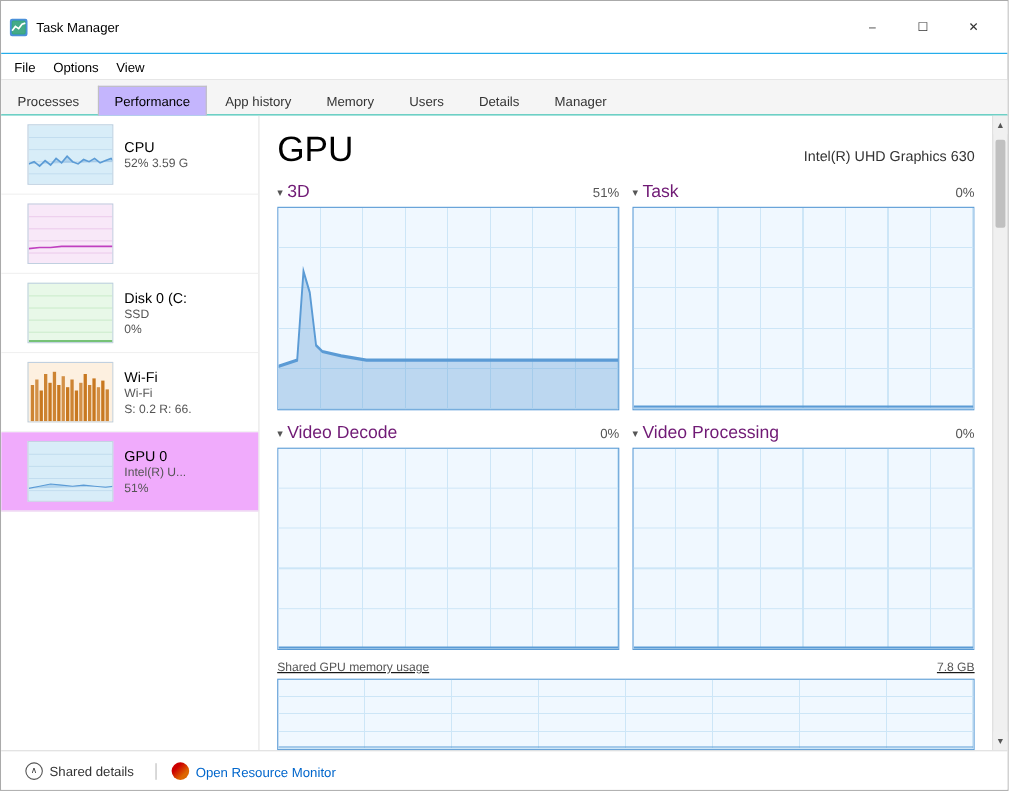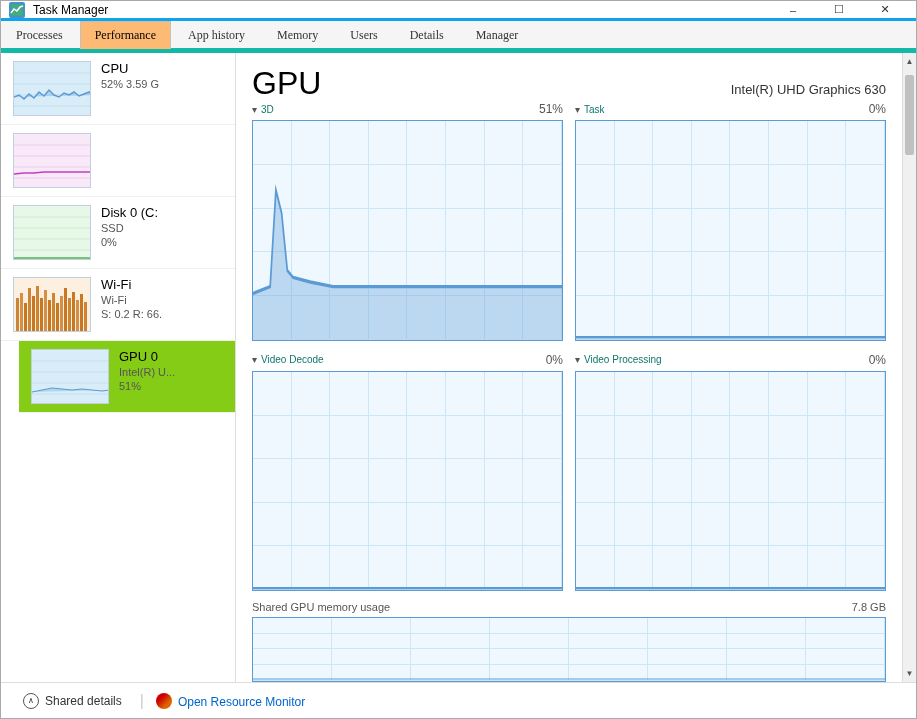--- a/index.html
+++ b/index.html
@@ -11,25 +11,25 @@
       background: #ffffff;
       border: 1px solid #aaa;
       display: flex;
       flex-direction: column;
       overflow: hidden;
     }
 
     
     .title-bar {
       background: #ffffff;
-      height: 20px;
+      height: 48px;
       display: flex;
       align-items: center;
       padding: 0 8px;
-      border-bottom: 3px solid #0ea5e9;
+      border-bottom: 1px solid #0ea5e9;
       user-select: none;
     }
     .title-bar-icon {
       width: 16px;
       height: 16px;
       margin-right: 8px;
       background: #4a90d9;
       border-radius: 2px;
       display: flex; align-items: center; justify-content: center;
       font-size: 9px; color: white; font-weight: bold;
@@ -68,39 +68,38 @@
       font-size: 12px;
       color: #000;
       border-radius: 2px;
     }
 
     
     .tab-bar {
       height: 32px;
       display: flex;
       align-items: flex-end;
-      border-bottom: 5px solid #14b8a6;
+      border-bottom: 1px solid #14b8a6;
       background: #f5f5f5;
       padding: 0 0 0 0;
-      font-family: Liberation Serif, serif;
     }
     .tab {
       padding: 6px 14px;
       cursor: pointer;
       font-size: 12px;
       color: #333;
       border: 1px solid transparent;
       border-bottom: none;
       margin-right: 2px;
       background: transparent;
       position: relative;
       bottom: -1px;
     }
     .tab.active {
-      background: #fdba74;
+      background: #c4b5fd;
       border-color: #c0c0c0;
       border-bottom-color: #ffffff;
       color: #000;
       font-weight: 500;
       text-align: right;
     }
 
     
     .main-content {
       display: flex;
@@ -110,25 +109,26 @@
 
     
     .sidebar {
       width: 235px;
       border-right: 1px solid #ddd;
       overflow-y: auto;
       background: #fff;
     }
     .sidebar-item {
       display: flex;
-      padding: 8px 12px;
+      align-items: center;
+      padding: 8px 24px;
       cursor: pointer;
       border-bottom: 1px solid #f0f0f0;
     }
-    .sidebar-item.selected { background: #84cc16; margin-left: 18px; }
+    .sidebar-item.selected { background: #f0abfc; }
     .sidebar-thumb {
       width: 78px;
       height: 55px;
       border: 1px solid #c0d0e0;
       margin-right: 10px;
       flex-shrink: 0;
       overflow: hidden;
       position: relative;
     }
     .sidebar-info { flex: 1; }
@@ -148,20 +148,21 @@
       display: flex;
       flex-direction: column;
       overflow: hidden;
       padding: 12px 16px 0 16px;
       background: #fff;
     }
 
     .gpu-header {
       display: flex;
       align-items: baseline;
+      margin-bottom: 12px;
       gap: 12px;
     }
     .gpu-title {
       font-size: 32px;
       font-weight: 300;
       color: #000;
       margin-right: auto;
     }
     .gpu-subtitle {
       font-size: 13px;
@@ -185,22 +186,22 @@
       display: flex;
       align-items: center;
       margin-bottom: 4px;
     }
     .chart-chevron {
       font-size: 10px;
       color: #555;
       margin-right: 4px;
     }
     .chart-name {
-      font-size: 10px;
-      color: #0f766e;
+      font-size: 16px;
+      color: #701a75;
       flex: 1;
     }
     .chart-pct {
       font-size: 12px;
       color: #555;
     }
     .chart-area {
       flex: 1;
       border: 1px solid #5b9bd5;
       background: #f0f8ff;
@@ -216,20 +217,21 @@
       top: 0; left: 0; right: 0; bottom: 0;
       background-image:
         repeating-linear-gradient(to bottom, transparent, transparent calc(20% - 1px), #cde6f7 calc(20% - 1px), #cde6f7 20%),
         repeating-linear-gradient(to right, transparent, transparent calc(12.5% - 1px), #cde6f7 calc(12.5% - 1px), #cde6f7 12.5%);
     }
 
     
     .shared-mem-section {
       margin-top: 10px;
       margin-bottom: 0;
+      text-decoration: underline;
     }
     .shared-mem-header {
       display: flex;
       justify-content: space-between;
       font-size: 11px;
       color: #555;
       margin-bottom: 4px;
     }
     .shared-mem-chart {
       height: 65px;
@@ -355,20 +357,25 @@
       </svg>
     </div>
     <span class="title-bar-title">Task Manager</span>
     <div class="title-bar-controls">
       <button class="title-bar-btn">–</button>
       <button class="title-bar-btn">☐</button>
       <button class="title-bar-btn close">✕</button>
     </div>
   </div>
 
+  <div class="menu-bar">
+    <span class="menu-item">File</span>
+    <span class="menu-item">Options</span>
+    <span class="menu-item">View</span>
+  </div>
 
   <div class="tab-bar">
     <div class="tab">Processes</div>
     <div class="tab active">Performance</div>
     <div class="tab">App history</div>
     <div class="tab">Memory</div>
     <div class="tab">Users</div>
     <div class="tab">Details</div>
     <div class="tab">Manager</div>
   </div>

